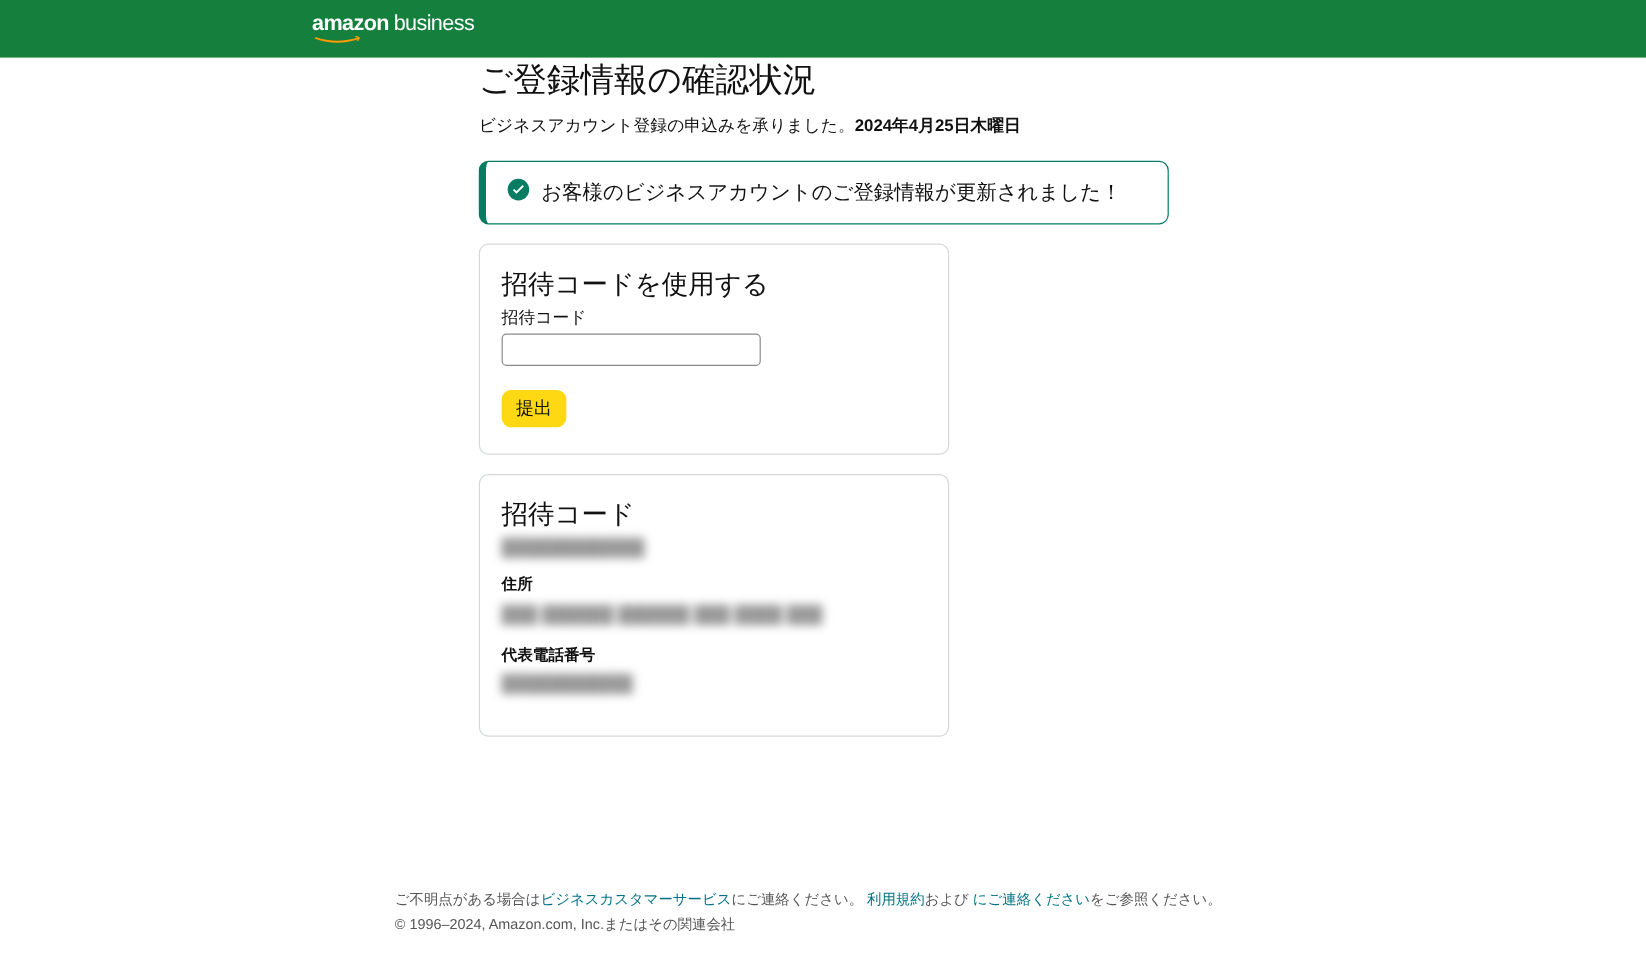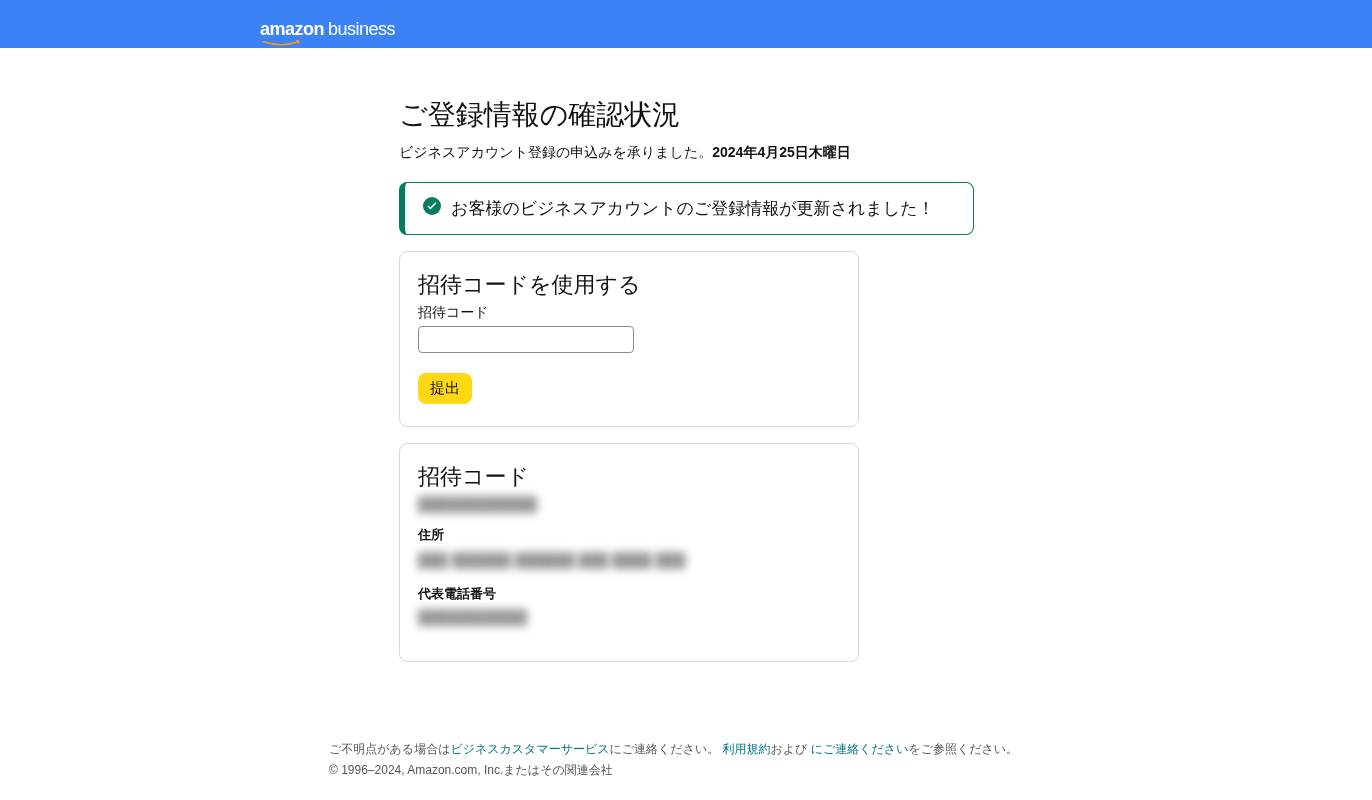--- a/index.html
+++ b/index.html
@@ -8,25 +8,25 @@
       box-sizing: border-box;
     }
     body {
       font-family: "Amazon Ember", Arial, sans-serif;
       background: #fff;
       min-height: 100vh;
       display: flex;
       flex-direction: column;
     }
     .header {
-      background: #3b82f6;
+      background: #15803d;
       width: 100%;
       height: 48px;
       display: flex;
-      align-items: flex-end;
+      align-items: center;
       padding-left: 260px;
     }
     .logo {
       color: #fff;
       font-weight: bold;
       font-size: 18px;
       letter-spacing: -0.5px;
       display: flex;
       flex-direction: column;
       line-height: 1;
@@ -44,21 +44,20 @@
     }
     .logo-smile {
       width: 50px;
       height: 8px;
       margin-top: 2px;
     }
     .content {
       flex: 1;
       max-width: 575px;
       margin: 0 auto;
-      padding-top: 48px;
       width: 100%;
       margin-left: 399px;
     }
     .page-title {
       font-size: 28px;
       font-weight: 400;
       color: #111;
       margin-bottom: 10px;
       font-family: serif;
     }
@@ -98,21 +97,21 @@
     .alert-text {
       font-size: 17px;
       color: #111;
       font-family: serif;
     }
     .card {
       border: 1px solid #d5d9d9;
       border-radius: 8px;
       padding: 18px 18px 22px 18px;
       margin-bottom: 16px;
-      width: 460px;
+      width: 392px;
     }
     .card-title {
       font-size: 22px;
       font-weight: 400;
       color: #111;
       margin-bottom: 4px;
       font-family: serif;
     }
     .card-subtitle {
       font-size: 13px;

